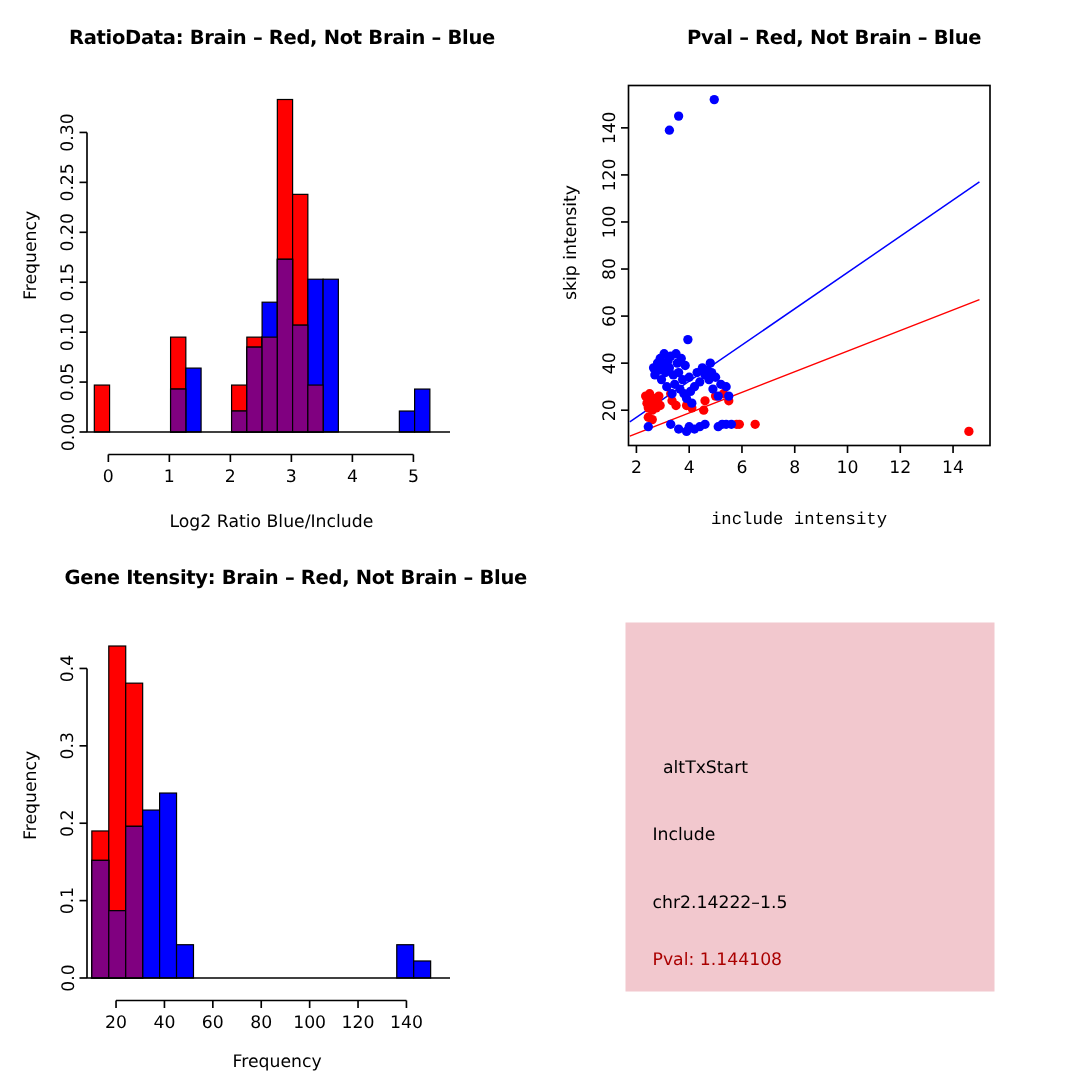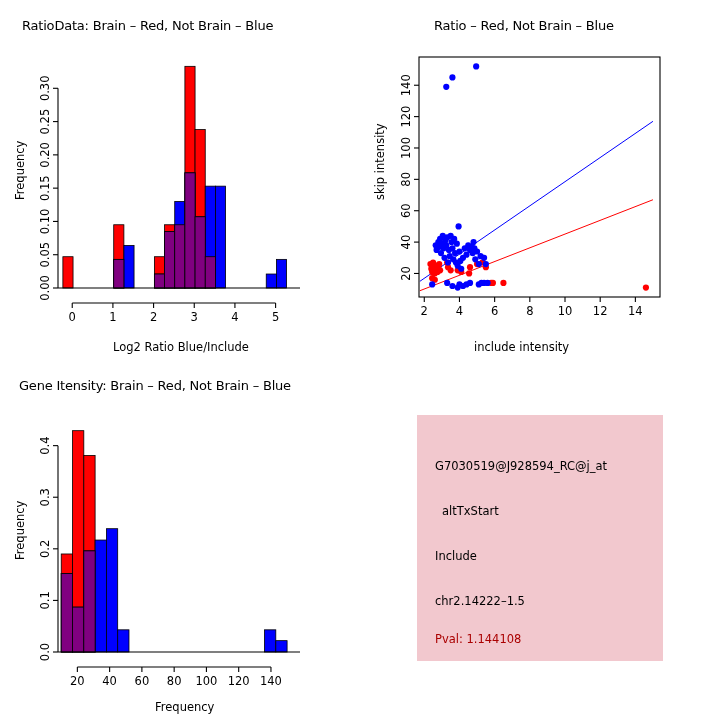--- a/index.html
+++ b/index.html
@@ -1,19 +1,19 @@
 <!DOCTYPE html>
 <html><head>
 <meta charset="utf-8">
 <style>
   html,body{margin:0;padding:0;background:#ffffff;}
   body{width:720px;height:720px;font-family:"DejaVu Sans",sans-serif;color:#000;overflow:hidden;}
   #root{position:relative;width:720px;height:720px;}
   .panel{position:absolute;}
-  .ttl{position:absolute;font-weight:normal;font-size:13px;letter-spacing:-0.2px;white-space:nowrap;}
+  .ttl{position:absolute;font-weight:bold;font-size:13px;letter-spacing:-0.2px;white-space:nowrap;margin-left:24px;}
   .axlab{position:absolute;font-size:11.5px;white-space:nowrap;}
   .vert{transform:rotate(-90deg);transform-origin:left top;}
   svg{display:block;}
   .infobox{position:absolute;}
   .info-line{position:absolute;font-size:11.5px;white-space:nowrap;}
 </style>
 </head>
 <body>
 
 <div id="root">
@@ -77,21 +77,21 @@
         <path d="M 234.92436974789916 303 L 234.92436974789916 308" stroke="#000" stroke-width="1.1"></path>
         <text x="234.92436974789916" y="321" font-family="&quot;DejaVu Sans&quot;, sans-serif" font-size="11.5" text-anchor="middle" fill="#000">4</text>
         <path d="M 275.5966386554622 303 L 275.5966386554622 308" stroke="#000" stroke-width="1.1"></path>
         <text x="275.5966386554622" y="321" font-family="&quot;DejaVu Sans&quot;, sans-serif" font-size="11.5" text-anchor="middle" fill="#000">5</text>
       </svg>
     <div class="axlab" id="xl-ratio" style="left:113px;top:340px;">Log2 Ratio Blue/Include</div>
     <div class="axlab vert" id="yl-ratio" style="left:13px;top:200px;">Frequency</div>
   </div>
 
   <div class="panel" id="p-scatter" style="left:360px;top:0;width:360px;height:360px;">
-    <div class="ttl" id="t-scatter" style="left:74px;top:18px;">Ratio – Red, Not Brain – Blue</div>
+    <div class="ttl" id="t-scatter" style="left:74px;top:18px;">Pval – Red, Not Brain – Blue</div>
     <svg id="svg-scatter" width="360" height="360">
         <rect x="59" y="57" width="241" height="240" fill="none" stroke="#000" stroke-width="1.1"></rect>
         <clipPath id="sc-clip">
           <rect x="59" y="57" width="241" height="240"></rect>
         </clipPath>
         <g clip-path="url(#sc-clip)">
           <line x1="59.87956204379562" y1="281.3137254901961" x2="292.963503649635" y2="121.31372549019608" stroke="#0000FF" stroke-width="1"></line>
           <line x1="59.87956204379562" y1="290.72549019607845" x2="292.963503649635" y2="199.7450980392157" stroke="#FF0000" stroke-width="1"></line>
         </g>
         <g clip-path="url(#sc-clip)">
@@ -206,21 +206,21 @@
         <text x="134.64233576642334" y="315" font-family="&quot;DejaVu Sans&quot;, sans-serif" font-size="11.5" text-anchor="middle" fill="#000">6</text>
         <path d="M 169.82481751824815 297 L 169.82481751824815 302" stroke="#000" stroke-width="1.1"></path>
         <text x="169.82481751824815" y="315" font-family="&quot;DejaVu Sans&quot;, sans-serif" font-size="11.5" text-anchor="middle" fill="#000">8</text>
         <path d="M 205.007299270073 297 L 205.007299270073 302" stroke="#000" stroke-width="1.1"></path>
         <text x="205.007299270073" y="315" font-family="&quot;DejaVu Sans&quot;, sans-serif" font-size="11.5" text-anchor="middle" fill="#000">10</text>
         <path d="M 240.1897810218978 297 L 240.1897810218978 302" stroke="#000" stroke-width="1.1"></path>
         <text x="240.1897810218978" y="315" font-family="&quot;DejaVu Sans&quot;, sans-serif" font-size="11.5" text-anchor="middle" fill="#000">12</text>
         <path d="M 275.37226277372264 297 L 275.37226277372264 302" stroke="#000" stroke-width="1.1"></path>
         <text x="275.37226277372264" y="315" font-family="&quot;DejaVu Sans&quot;, sans-serif" font-size="11.5" text-anchor="middle" fill="#000">14</text>
       </svg>
-    <div class="axlab" id="xl-scatter" style="left:114px;top:340px;">include intensity</div>
+    <div class="axlab" id="xl-scatter" style="left:114px;top:340px;font-family:Liberation Mono, monospace;">include intensity</div>
     <div class="axlab vert" id="yl-scatter" style="left:13px;top:200px;">skip intensity</div>
   </div>
 
   <div class="panel" id="p-gene" style="left:0;top:360px;width:360px;height:360px;">
     <div class="ttl" id="t-gene" style="left:19px;top:18px;text-align:right;">Gene Itensity: Brain – Red, Not Brain – Blue</div>
     <svg id="svg-gene" width="360" height="360">
         <g>
           <rect x="61.22666666666667" y="193.97727272727272" width="11.29333333333333" height="98.02272727272728" fill="#FF0000" stroke="#000" stroke-width="0.8"></rect>
           <rect x="72.52" y="70.67500000000001" width="11.293333333333337" height="221.325" fill="#FF0000" stroke="#000" stroke-width="0.8"></rect>
           <rect x="83.81333333333333" y="95.43863636363636" width="11.293333333333322" height="196.56136363636364" fill="#FF0000" stroke="#000" stroke-width="0.8"></rect>
@@ -263,20 +263,19 @@
         <text x="238.69333333333333" y="325" font-family="&quot;DejaVu Sans&quot;, sans-serif" font-size="11.5" text-anchor="middle" fill="#000">120</text>
         <path d="M 270.96000000000004 307 L 270.96000000000004 312" stroke="#000" stroke-width="1.1"></path>
         <text x="270.96000000000004" y="325" font-family="&quot;DejaVu Sans&quot;, sans-serif" font-size="11.5" text-anchor="middle" fill="#000">140</text>
       </svg>
     <div class="axlab" id="xl-gene" style="left:155px;top:340px;">Frequency</div>
     <div class="axlab vert" id="yl-gene" style="left:13px;top:200px;">Frequency</div>
   </div>
 
   <div class="panel" id="p-info" style="left:360px;top:360px;width:360px;height:360px;">
     <div class="infobox" id="infobox" style="left:57px;top:55px;width:246px;height:246px;background:#F2C8CE;"></div>
-    <div class="info-line" style="left:75px;top:99px;">G7030519@J928594_RC@j_at</div>
     <div class="info-line" style="left:82px;top:144px;">altTxStart</div>
     <div class="info-line" style="left:75px;top:189px;">Include</div>
     <div class="info-line" style="left:75px;top:234px;text-align:center;">chr2.14222–1.5</div>
     <div class="info-line" style="left:75px;top:272px;color:#AA0000;">Pval: 1.144108</div>
   </div>
 
 </div>
 
 </body></html>

